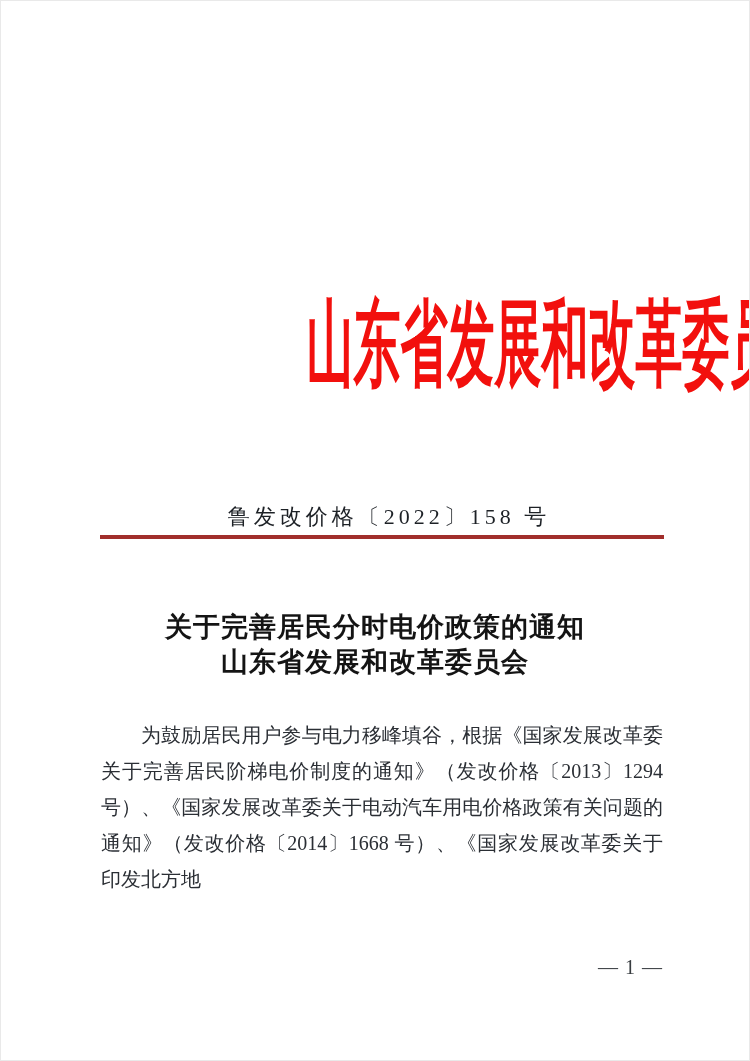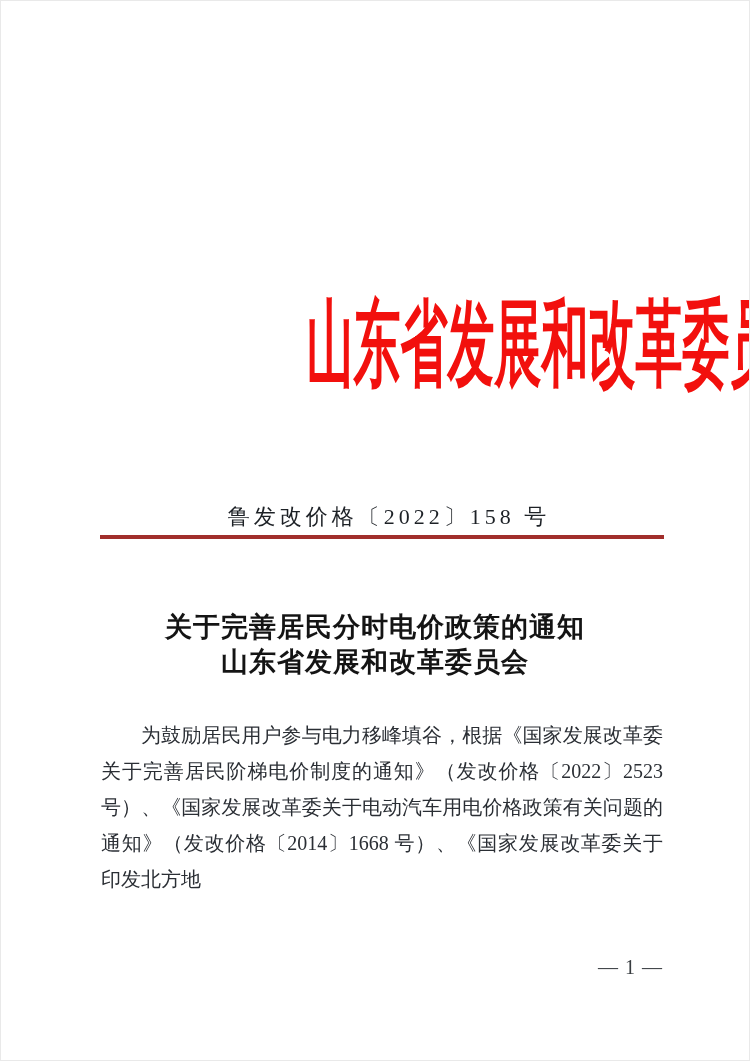--- a/index.html
+++ b/index.html
@@ -113,18 +113,18 @@
   <div class="doc-number">鲁发改价格〔2022〕158 号</div>
 
   <div class="red-rule"></div>
 
   <div class="doc-title">
     <div>关于完善居民分时电价政策的通知</div>
     <div>山东省发展和改革委员会</div>
   </div>
 
   <div class="body-block">
-    <p class="para">为鼓励居民用户参与电力移峰填谷，根据《国家发展改革委关于完善居民阶梯电价制度的通知》（发改价格〔2022〕2523 号）、《国家发展改革委关于电动汽车用电价格政策有关问题的通知》（发改价格〔2014〕1668 号）、《国家发展改革委关于印发北方地</p>
+    <p class="para">为鼓励居民用户参与电力移峰填谷，根据《国家发展改革委关于完善居民阶梯电价制度的通知》（发改价格〔2013〕1294 号）、《国家发展改革委关于电动汽车用电价格政策有关问题的通知》（发改价格〔2014〕1668 号）、《国家发展改革委关于印发北方地</p>
   </div>
 
   <div class="page-num">— 1 —</div>
 
 </div>
 
 </body></html>

